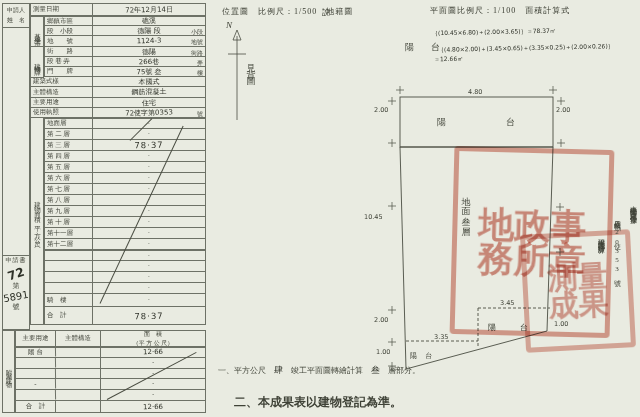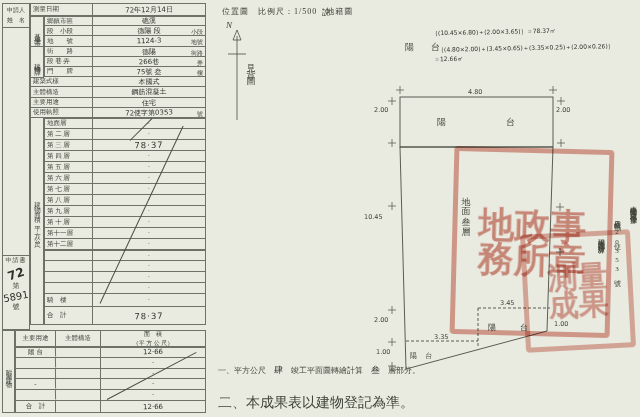--- a/index.html
+++ b/index.html
@@ -228,20 +228,21 @@
     </div>
   <div class="abs fr" style="left:15px;top:401px;width:191px;height:12px;">
     <div class="lc" style="width:40px;justify-content:center;">合　計</div>
     <div class="lc" style="width:45px;"></div>
     <div class="vc hw">12·66</div>
   </div>
   <div class="slash" style="left:107px;top:399px;width:101px;transform:rotate(-27.8deg);"></div>
 
   <div class="abs cap" style="left:214px;top:6px;margin-left:8px;">位置圖　比例尺：1/500　地籍圖</div>
   <div class="abs" style="left:322px;top:7px;font-size:8px;">說</div>
+  <div class="abs cap" style="left:430px;top:5px;">平面圖比例尺：1/100　面積計算式</div>
 
   <div class="abs" style="left:226px;top:20px;font-size:9px;font-style:italic;">N</div>
   <svg class="abs" style="left:222px;top:28px;" width="30" height="95">
     <line x1="15" y1="8" x2="15" y2="92" stroke="#4a4d42" stroke-width="0.8"></line>
     <line x1="6" y1="26" x2="24" y2="26" stroke="#4a4d42" stroke-width="0.8"></line>
     <path d="M15,2 L11,12 L19,12 Z" fill="none" stroke="#4a4d42" stroke-width="0.8"></path>
   </svg>
   <div class="abs" style="left:244px;top:56px;writing-mode:vertical-rl;text-orientation:upright;font-size:9px;letter-spacing:7px;color:#3f4237;">見背圖</div>
 
   <div class="abs hw tiny" style="left:432px;top:28px;">｛(10.45×6.80)＋(2.00×3.65)｝＝78.37㎡</div>
@@ -294,15 +295,15 @@
   <div class="mnote" style="left:612px;top:215px;height:150px;">使用執照72使0353號</div>
   <div class="mnote" style="left:596px;top:233px;height:150px;">竣工平面圖轉繪計算</div>
 
   <div class="abs" style="left:218px;top:364px;font-size:8px;color:#3f4237;">
     <span>一、平方公尺</span>
     <span class="hw" style="font-size:9px;padding:0 6px;">肆</span>
     <span>竣工平面圖轉繪計算</span>
     <span class="hw" style="font-size:9px;padding:0 6px;">叁</span>
     <span>層部分。</span>
   </div>
-  <div class="abs" style="left:218px;top:394px;font-size:14px;color:#3f4237;">二、本成果表以建物登記為準。</div>
+  <div class="abs" style="left:234px;top:394px;font-size:12px;color:#3f4237;font-weight:bold;">二、本成果表以建物登記為準。</div>
 
 </div>
 
 </body></html>

